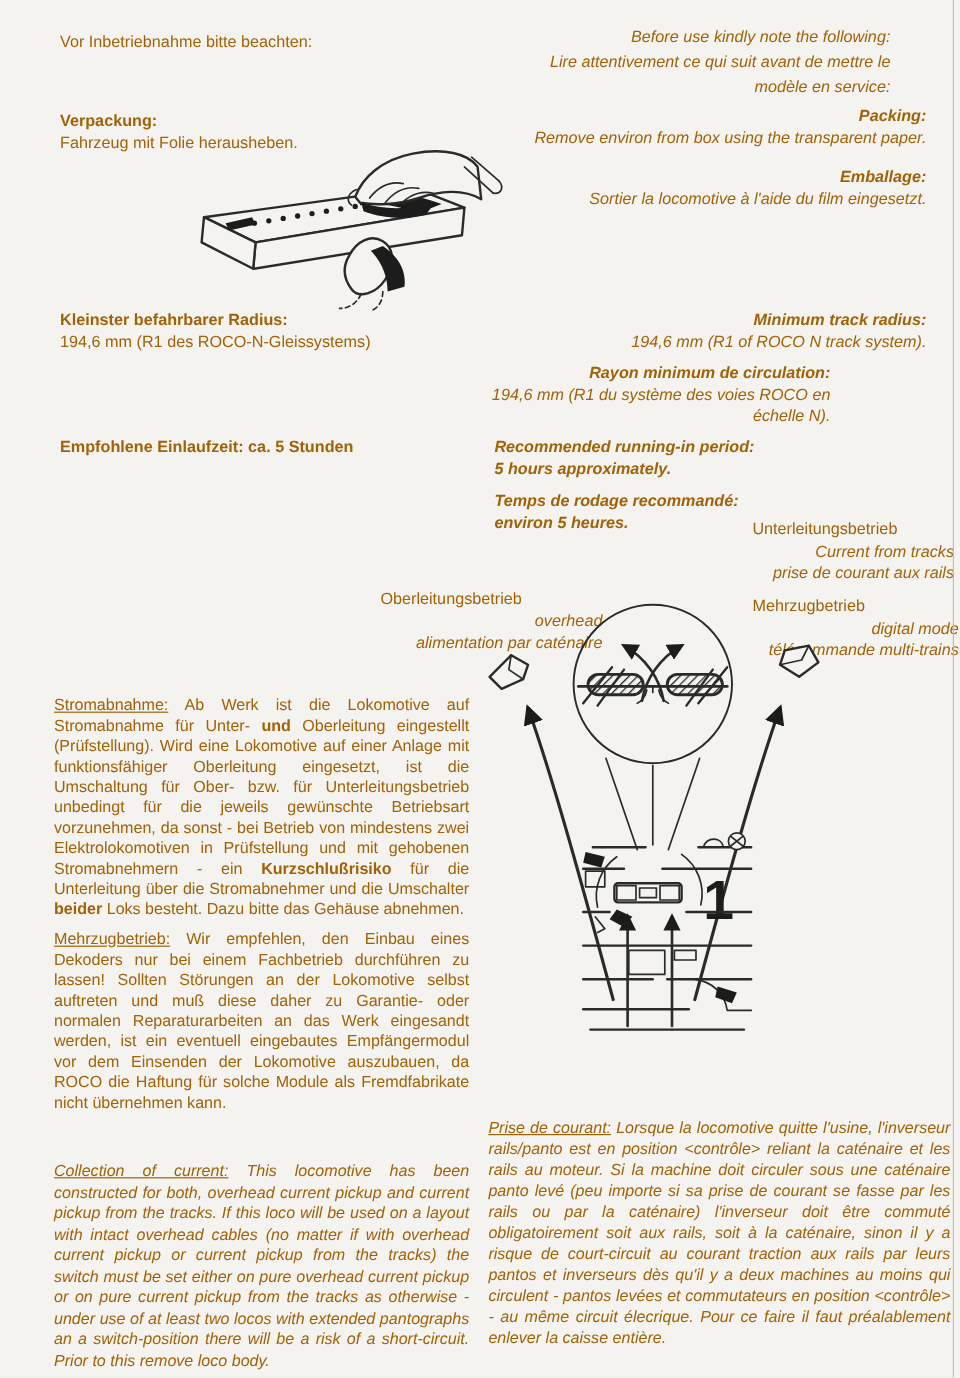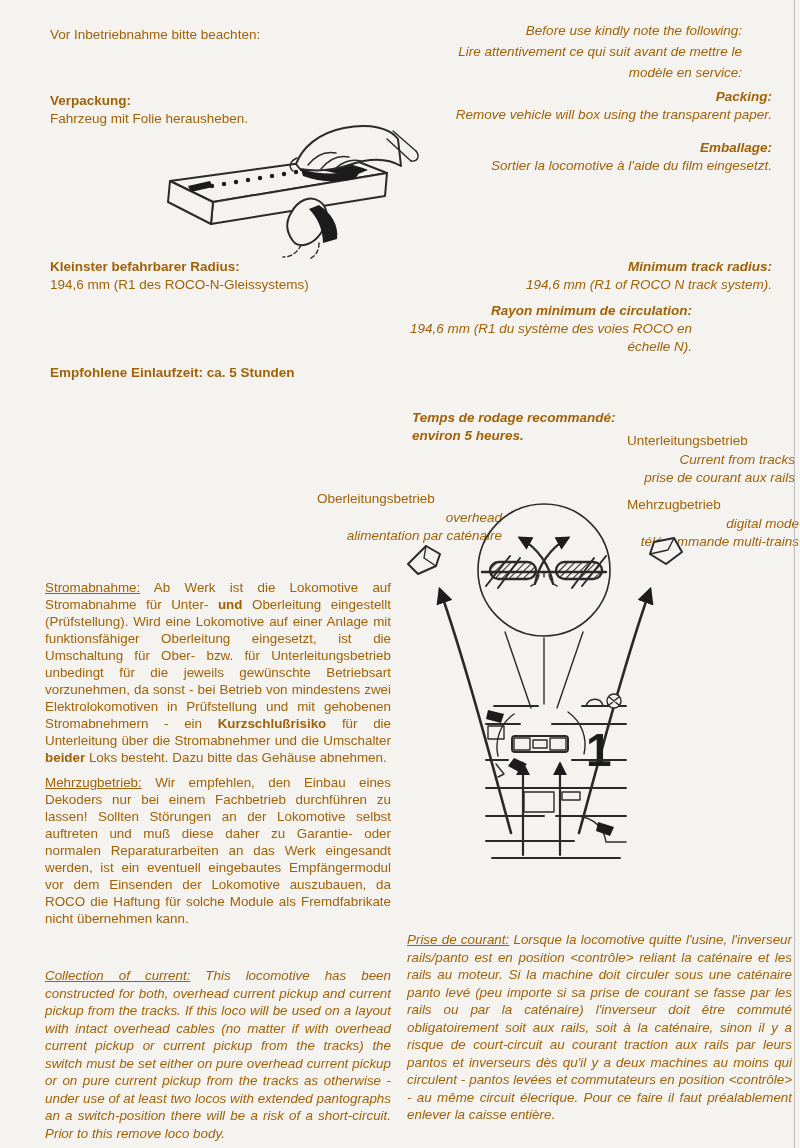--- a/index.html
+++ b/index.html
@@ -39,21 +39,21 @@
     <span class="line">Before use kindly note the following:</span>
     <span class="line">Lire attentivement ce qui suit avant de mettre le modèle en service:</span>
   </div>
 
   <div class="blk" style="left:50px;top:92px;width:330px;">
     <span class="line b">Verpackung:</span>
     <span class="line">Fahrzeug mit Folie herausheben.</span>
   </div>
   <div class="blk i" style="left:412px;top:88px;width:360px;">
     <span class="line b">Packing:</span>
-    <span class="line">Remove vehicle will box using the transparent paper.</span>
+    <span class="line">Remove environ from box using the transparent paper.</span>
   </div>
   <div class="blk i" style="left:412px;top:139px;width:360px;">
     <span class="line b">Emballage:</span>
     <span class="line">Sortier la locomotive à l'aide du film eingesetzt.</span>
   </div>
 
   <svg class="blk" style="left:150px;top:124px;" width="270" height="138" viewBox="0 0 270 138" aria-hidden="true">
 
     <g>
       <path class="ink paperfill" d="M20,57 L196,33 L237,49 L63,78 Z"></path>
@@ -100,20 +100,24 @@
     <span class="line b">Minimum track radius:</span>
     <span class="line">194,6 mm (R1 of ROCO N track system).</span>
   </div>
   <div class="blk i" style="left:392px;top:302px;width:300px;">
     <span class="line b">Rayon minimum de circulation:</span>
     <span>194,6 mm (R1 du système des voies ROCO en échelle N).</span>
   </div>
 
   <div class="blk b" style="left:50px;top:364px;width:340px;">
     <span class="line">Empfohlene Einlaufzeit: ca. 5 Stunden</span>
+  </div>
+  <div class="blk bi" style="left:412px;top:364px;width:360px;">
+    <span class="line">Recommended running-in period:</span>
+    <span class="line">5 hours approximately.</span>
   </div>
   <div class="blk bi" style="left:412px;top:409px;width:360px;">
     <span class="line">Temps de rodage recommandé:</span>
     <span class="line">environ 5 heures.</span>
   </div>
 
   <div class="blk lbl" style="left:627px;top:432px;width:168px;">
     <span class="line">Unterleitungsbetrieb</span>
     <span class="line i">Current from tracks</span>
     <span class="line i">prise de courant aux rails</span>

